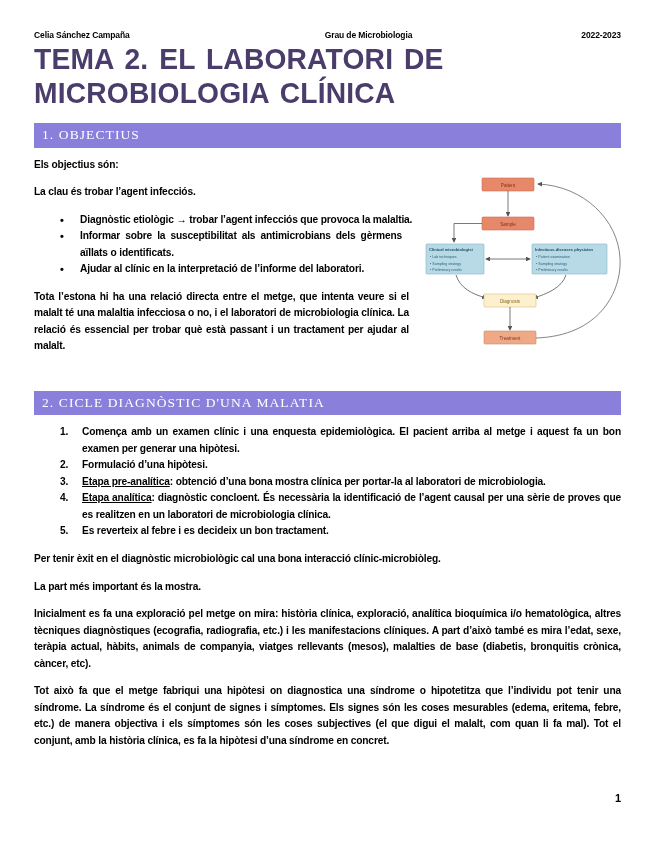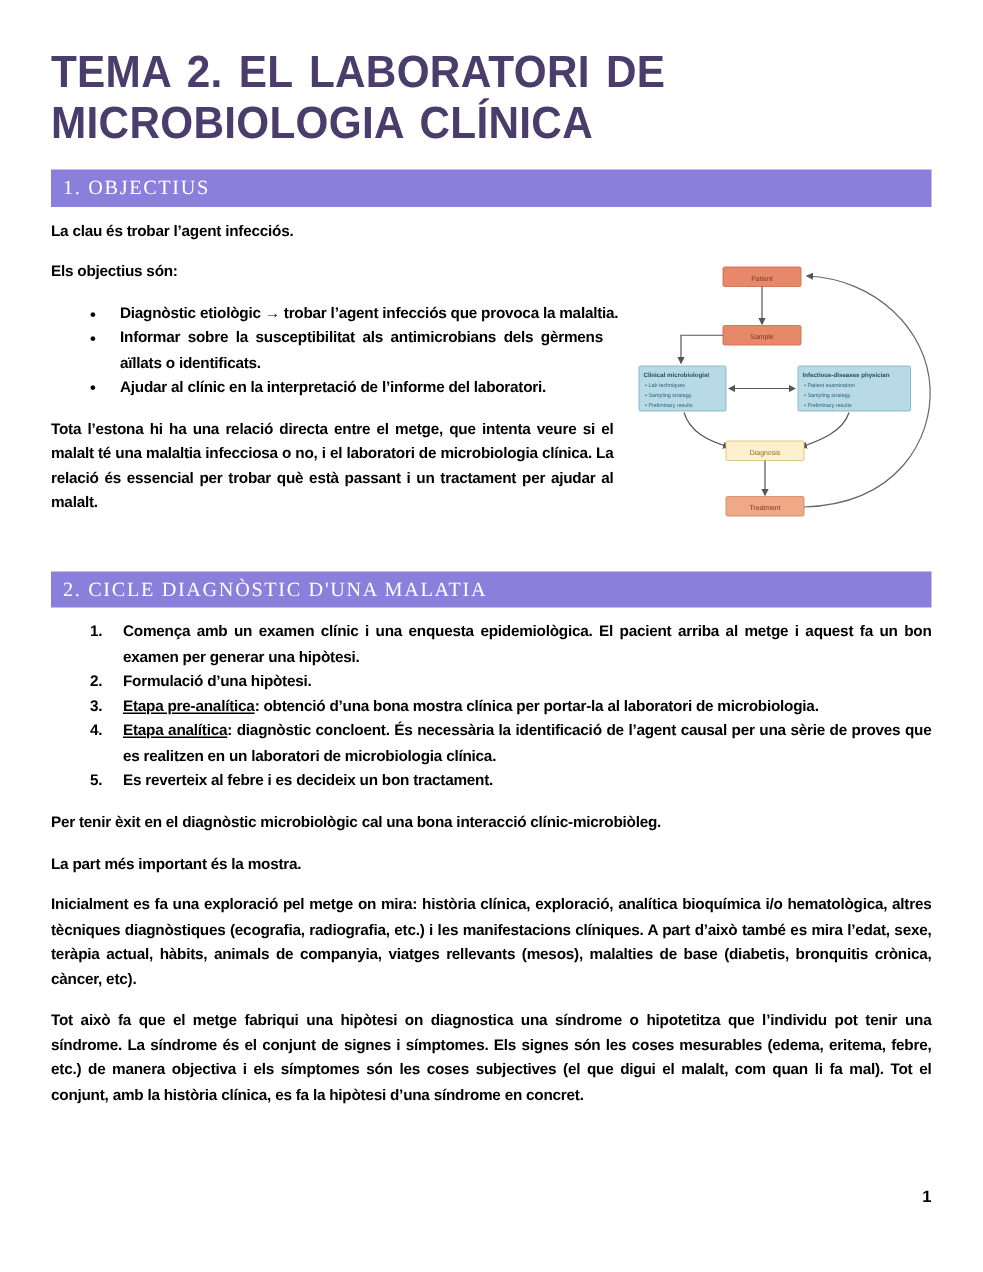--- a/index.html
+++ b/index.html
@@ -154,27 +154,32 @@
 
   .sec2-block { margin-top: 36px; }
 </style>
 </head>
 <body>
 
 <div class="page">
 
   <div class="content">
 
+    <div class="runhead">
+      <span class="rh-left">Celia Sánchez Campaña</span>
+      <span class="rh-center">Grau de Microbiologia</span>
+      <span class="rh-right">2022-2023</span>
+    </div>
 
     <h1 class="doc-title">TEMA 2. EL LABORATORI DE MICROBIOLOGIA CLÍNICA</h1>
 
     <div class="section-band">1. OBJECTIUS</div>
 
+    <p class="body">Els objectius són:</p>
     <p class="body">La clau és trobar l’agent infecciós.</p>
-    <p class="body">Els objectius són:</p>
 
     <ul class="bullets">
       <li>Diagnòstic etiològic → trobar l’agent infecciós que provoca la malaltia.</li>
       <li class="w1">Informar sobre la susceptibilitat als antimicrobians dels gèrmens aïllats o identificats.</li>
       <li>Ajudar al clínic en la interpretació de l’informe del laboratori.</li>
     </ul>
 
     <p class="body narrow">Tota l’estona hi ha una relació directa entre el metge, que intenta veure si el malalt té una malaltia infecciosa o no, i el laboratori de microbiologia clínica. La relació és essencial per trobar què està passant i un tractament per ajudar al malalt.</p>
 
     <div class="sec2-block">

